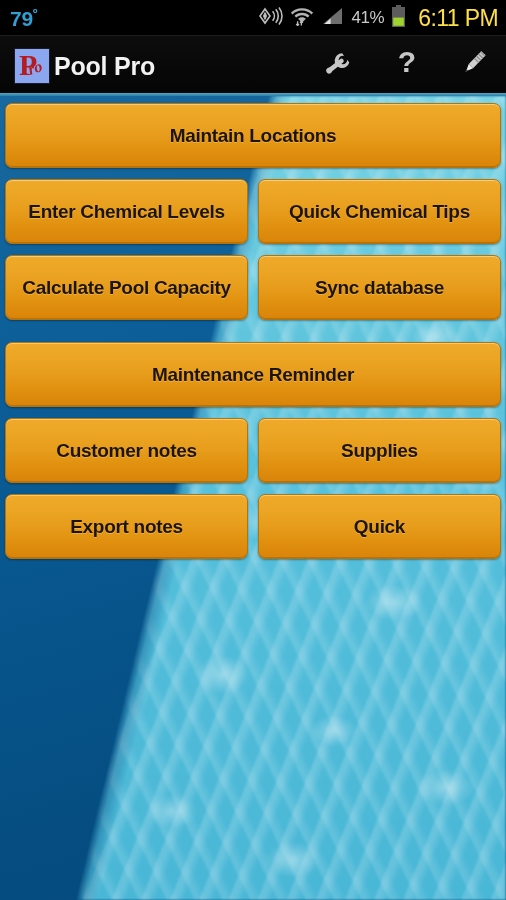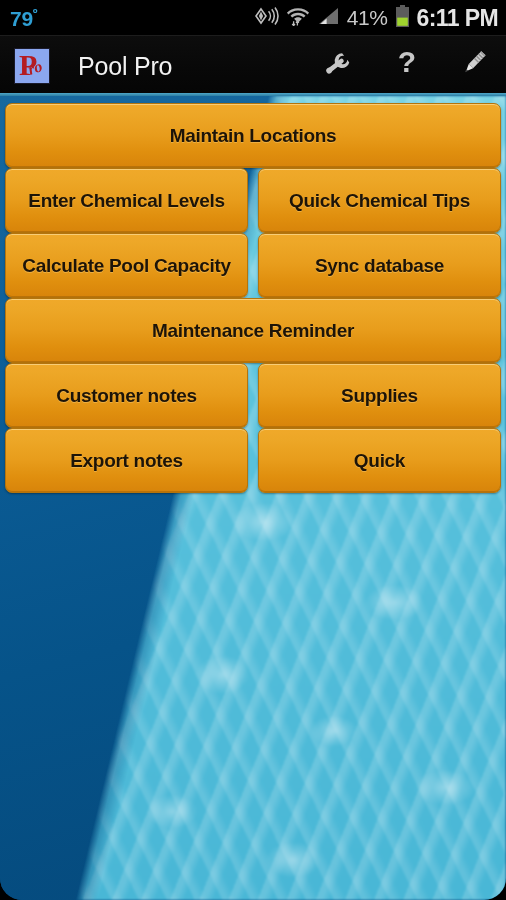--- a/index.html
+++ b/index.html
@@ -11,21 +11,20 @@
     font-family: "Liberation Sans", sans-serif;
     overflow: hidden;
   }
 
   #screen {
     position: relative;
     width: 506px;
     height: 900px;
     overflow: hidden;
     background: #000;
-    border-radius: 22px;
   }
 
   
   #status-bar {
     position: absolute;
     top: 0; left: 0;
     width: 506px;
     height: 36px;
     background: #000000;
     display: flex;
@@ -50,30 +49,30 @@
   .temp .deg { font-size: 13px; vertical-align: super; }
   .sb-spacer { flex: 1; }
   .sb-icons {
     display: flex;
     align-items: center;
     gap: 7px;
     height: 36px;
   }
   .sb-pct {
     color: #c9c9c9;
-    font-size: 21px;
+    font-size: 17px;
     letter-spacing: -0.4px;
     margin-left: 1px;
   }
   .sb-time {
-    color: #e5e5e5;
+    color: #fde047;
     font-size: 23px;
     letter-spacing: -0.6px;
+    margin-left: 5px;
     line-height: 1;
-    font-weight: bold;
   }
 
   
   #action-bar {
     position: absolute;
     top: 36px; left: 0;
     width: 506px;
     height: 60px;
     background: linear-gradient(180deg, #0d0d0d 0%, #080808 55%, #050505 100%);
     display: flex;
@@ -112,23 +111,24 @@
     font-style: italic;
     font-weight: bold;
     font-size: 16px;
     color: #b41c22;
     transform: rotate(-18deg);
     line-height: 16px;
   }
   #app-title {
     color: #f2f2f2;
     font-size: 25px;
-    margin-left: 28px;
+    margin-left: 4px;
     letter-spacing: -0.2px;
     white-space: nowrap;
+    font-weight: bold;
   }
   .ab-spacer { flex: 1; }
   .ab-btn {
     width: 66px;
     height: 60px;
     display: flex;
     align-items: center;
     justify-content: center;
   }
 
@@ -182,20 +182,21 @@
 
   
   #grid {
     position: absolute;
     top: 103px; left: 0;
     width: 506px;
     z-index: 10;
     padding: 0 5px;
     display: flex;
     flex-direction: column;
+    gap: 11px;
   }
   .grid-row {
     display: flex;
     gap: 10px;
   }
   .tile {
     flex: 1 1 0;
     height: 65px;
     border-radius: 7px;
     border: 1px solid #b4740c;

